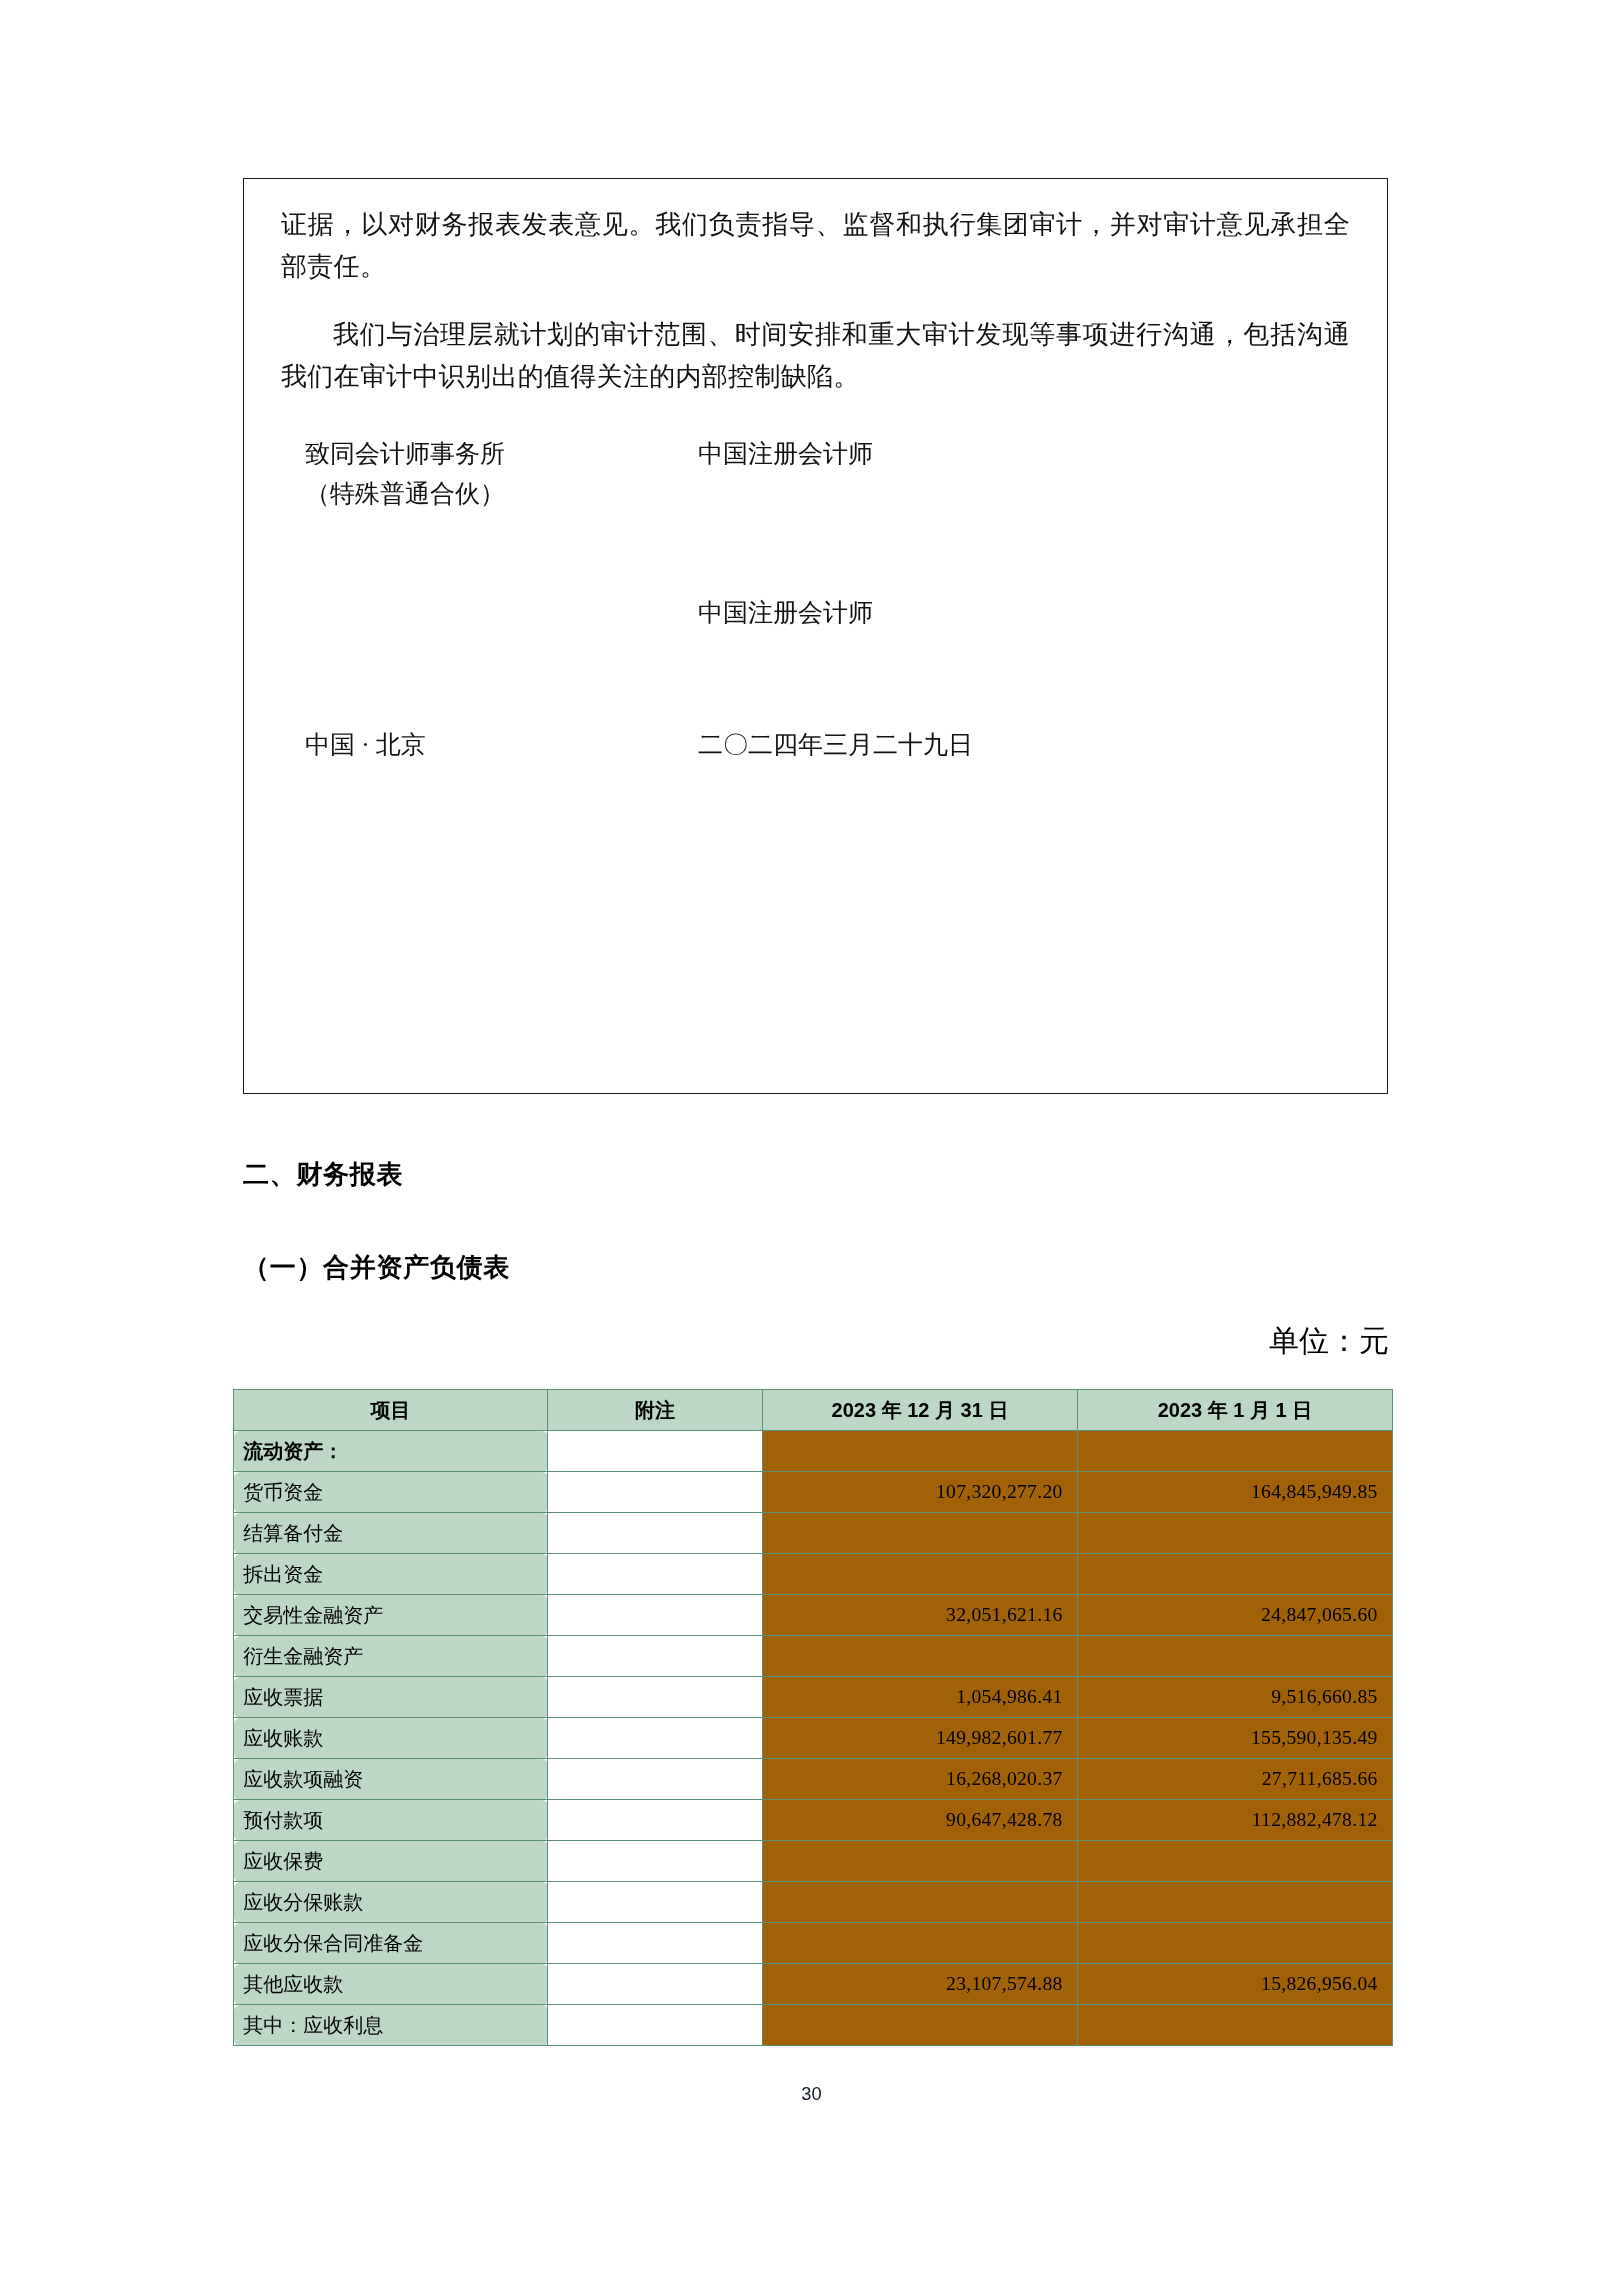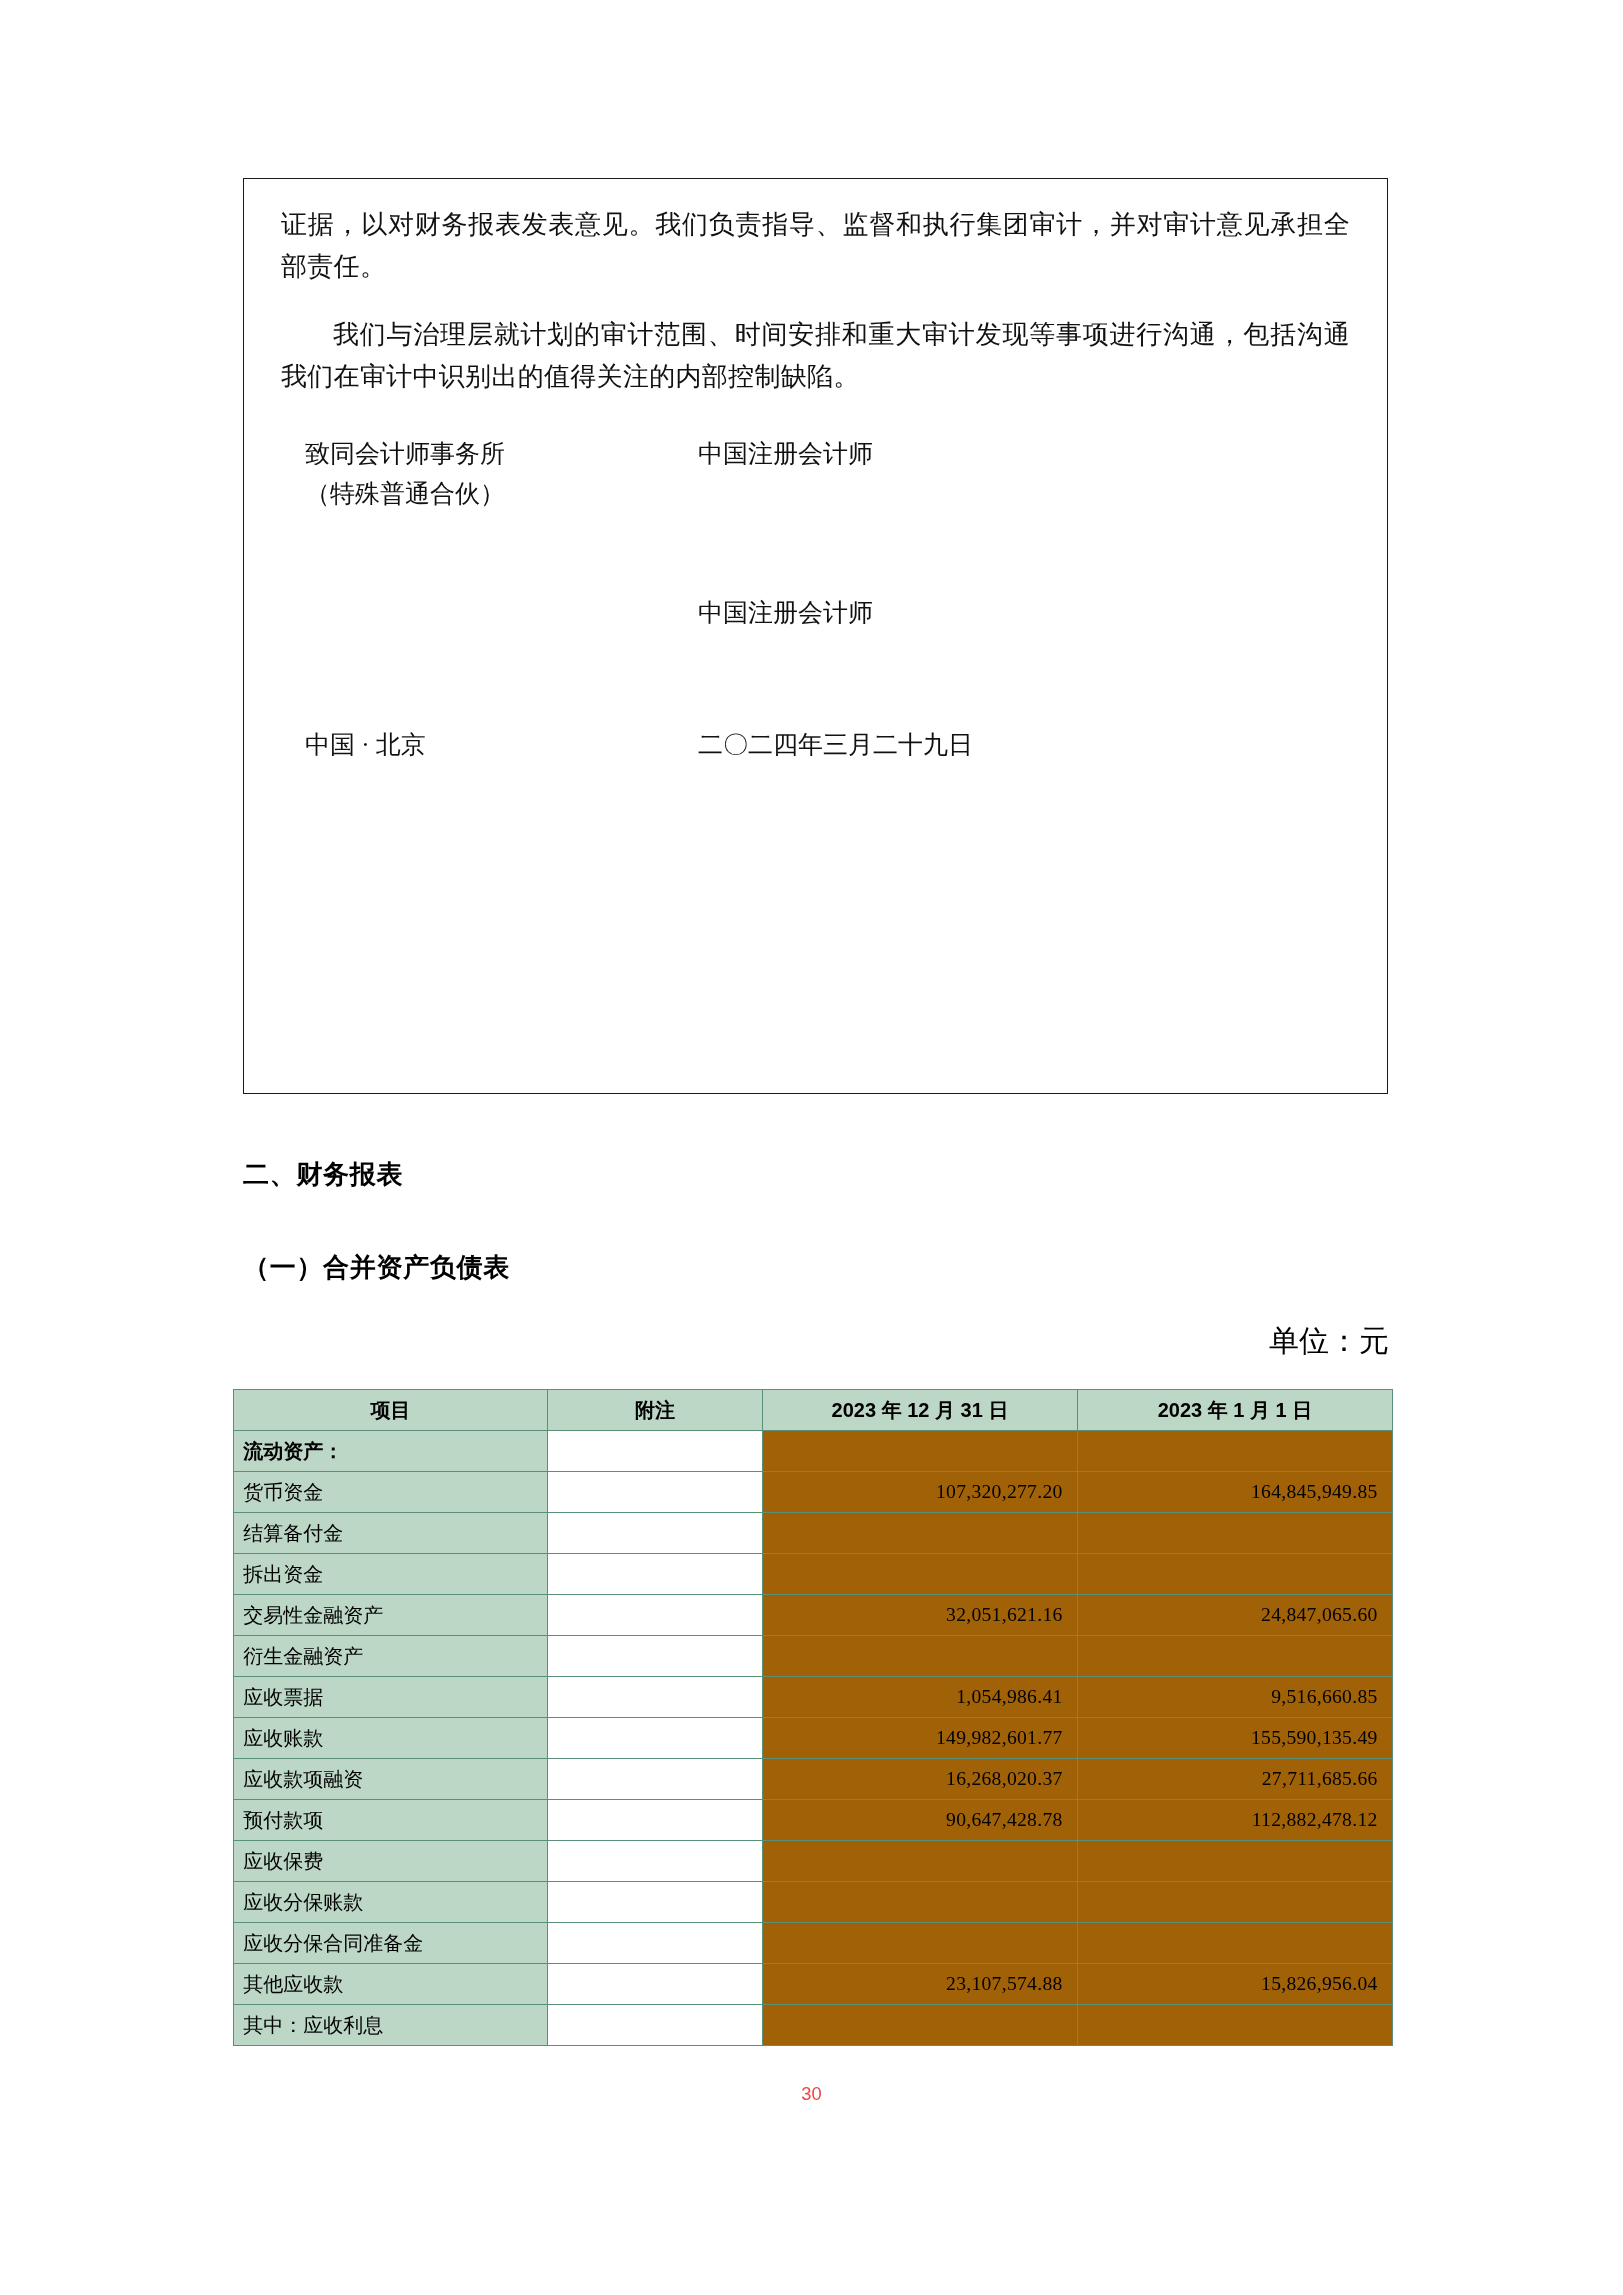--- a/index.html
+++ b/index.html
@@ -128,20 +128,21 @@
   }
   .col-item   { width: 314px; }
   .col-note   { width: 215px; }
   .col-v1     { width: 315px; }
   .col-v2     { width: 315px; }
 
   .bs-table tbody td.c-item {
     background: #bdd7c6;
     text-align: left;
     font-size: 20px;
+    border-radius: 6px;
   }
   .bs-table tbody td.c-item.bold {
     font-family: "Liberation Sans", "DejaVu Sans", sans-serif;
     font-weight: bold;
   }
   .bs-table tbody td.c-note {
     background: #ffffff;
   }
   .bs-table tbody td.c-num {
     background: #a16207;
@@ -154,21 +155,21 @@
 
   
   .page-number {
     position: absolute;
     top: 2083px;
     left: 0;
     width: 1623px;
     text-align: center;
     font-family: "Liberation Sans", "DejaVu Sans", sans-serif;
     font-size: 18.3px;
-    color: #ef4444;
+    color: #0f172a;
   }
 </style>
 </head>
 <body>
 
 <div class="page">
 
   <div class="report-box">
     <div class="rb-para">证据，以对财务报表发表意见。我们负责指导、监督和执行集团审计，并对审计意见承担全部责任。</div>
     <div class="rb-para indent">我们与治理层就计划的审计范围、时间安排和重大审计发现等事项进行沟通，包括沟通我们在审计中识别出的值得关注的内部控制缺陷。</div>

